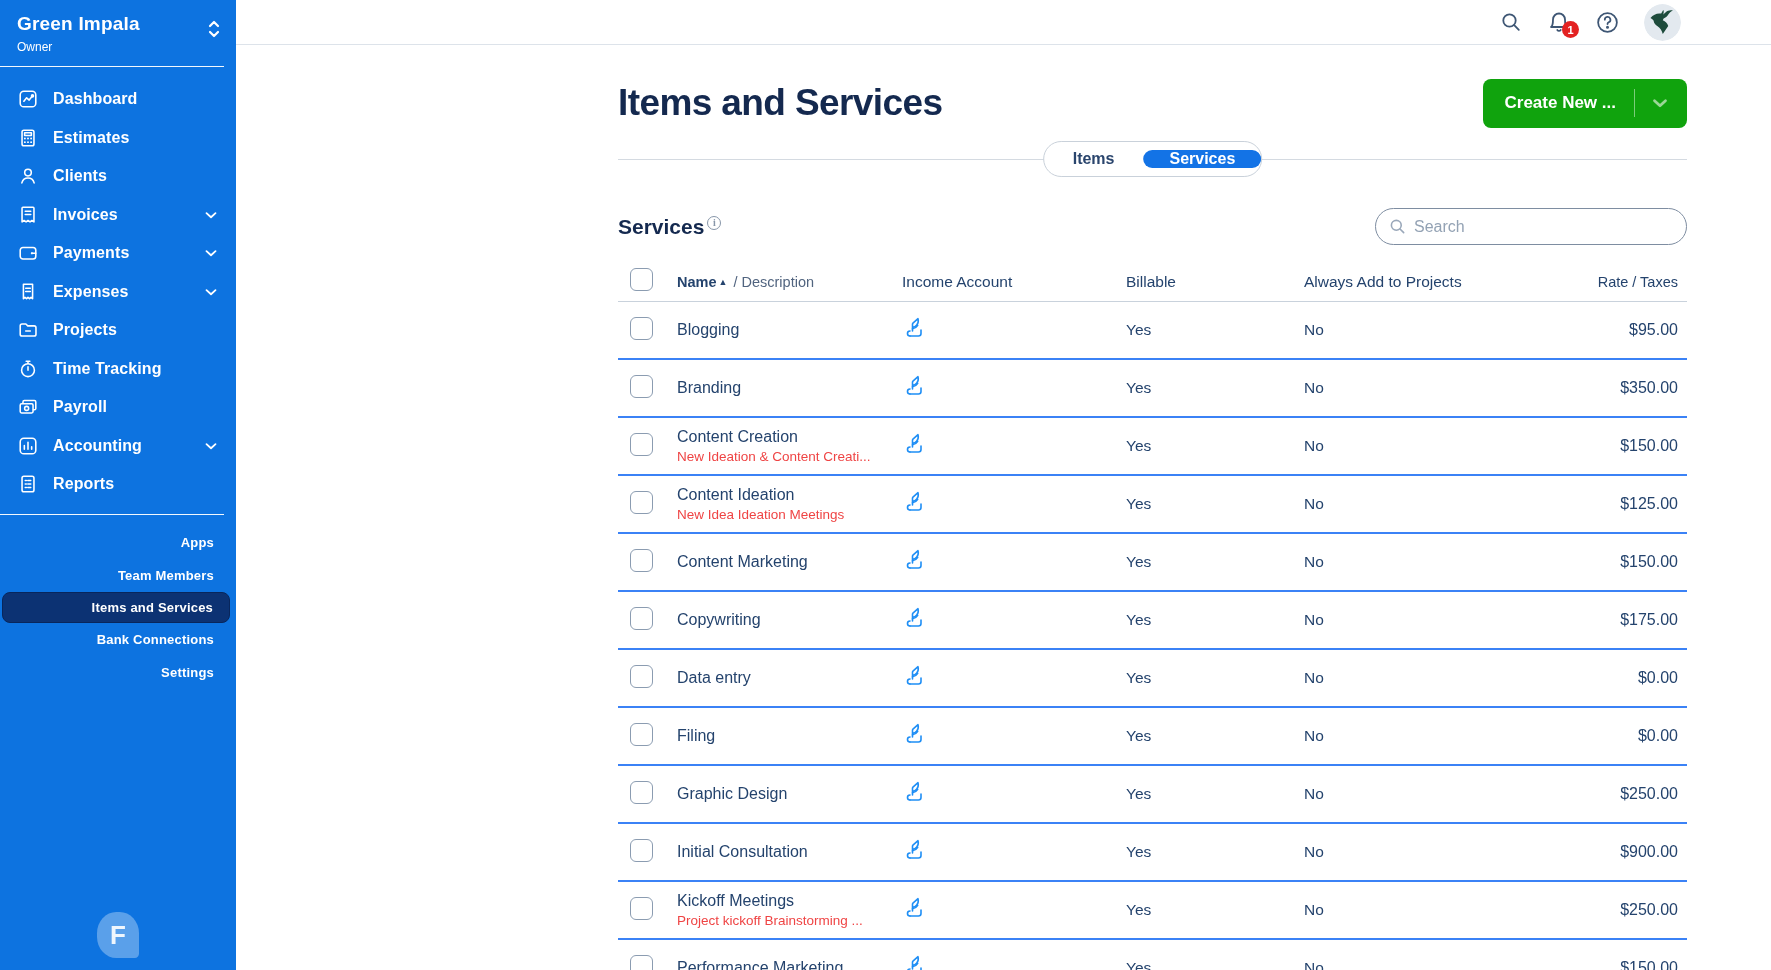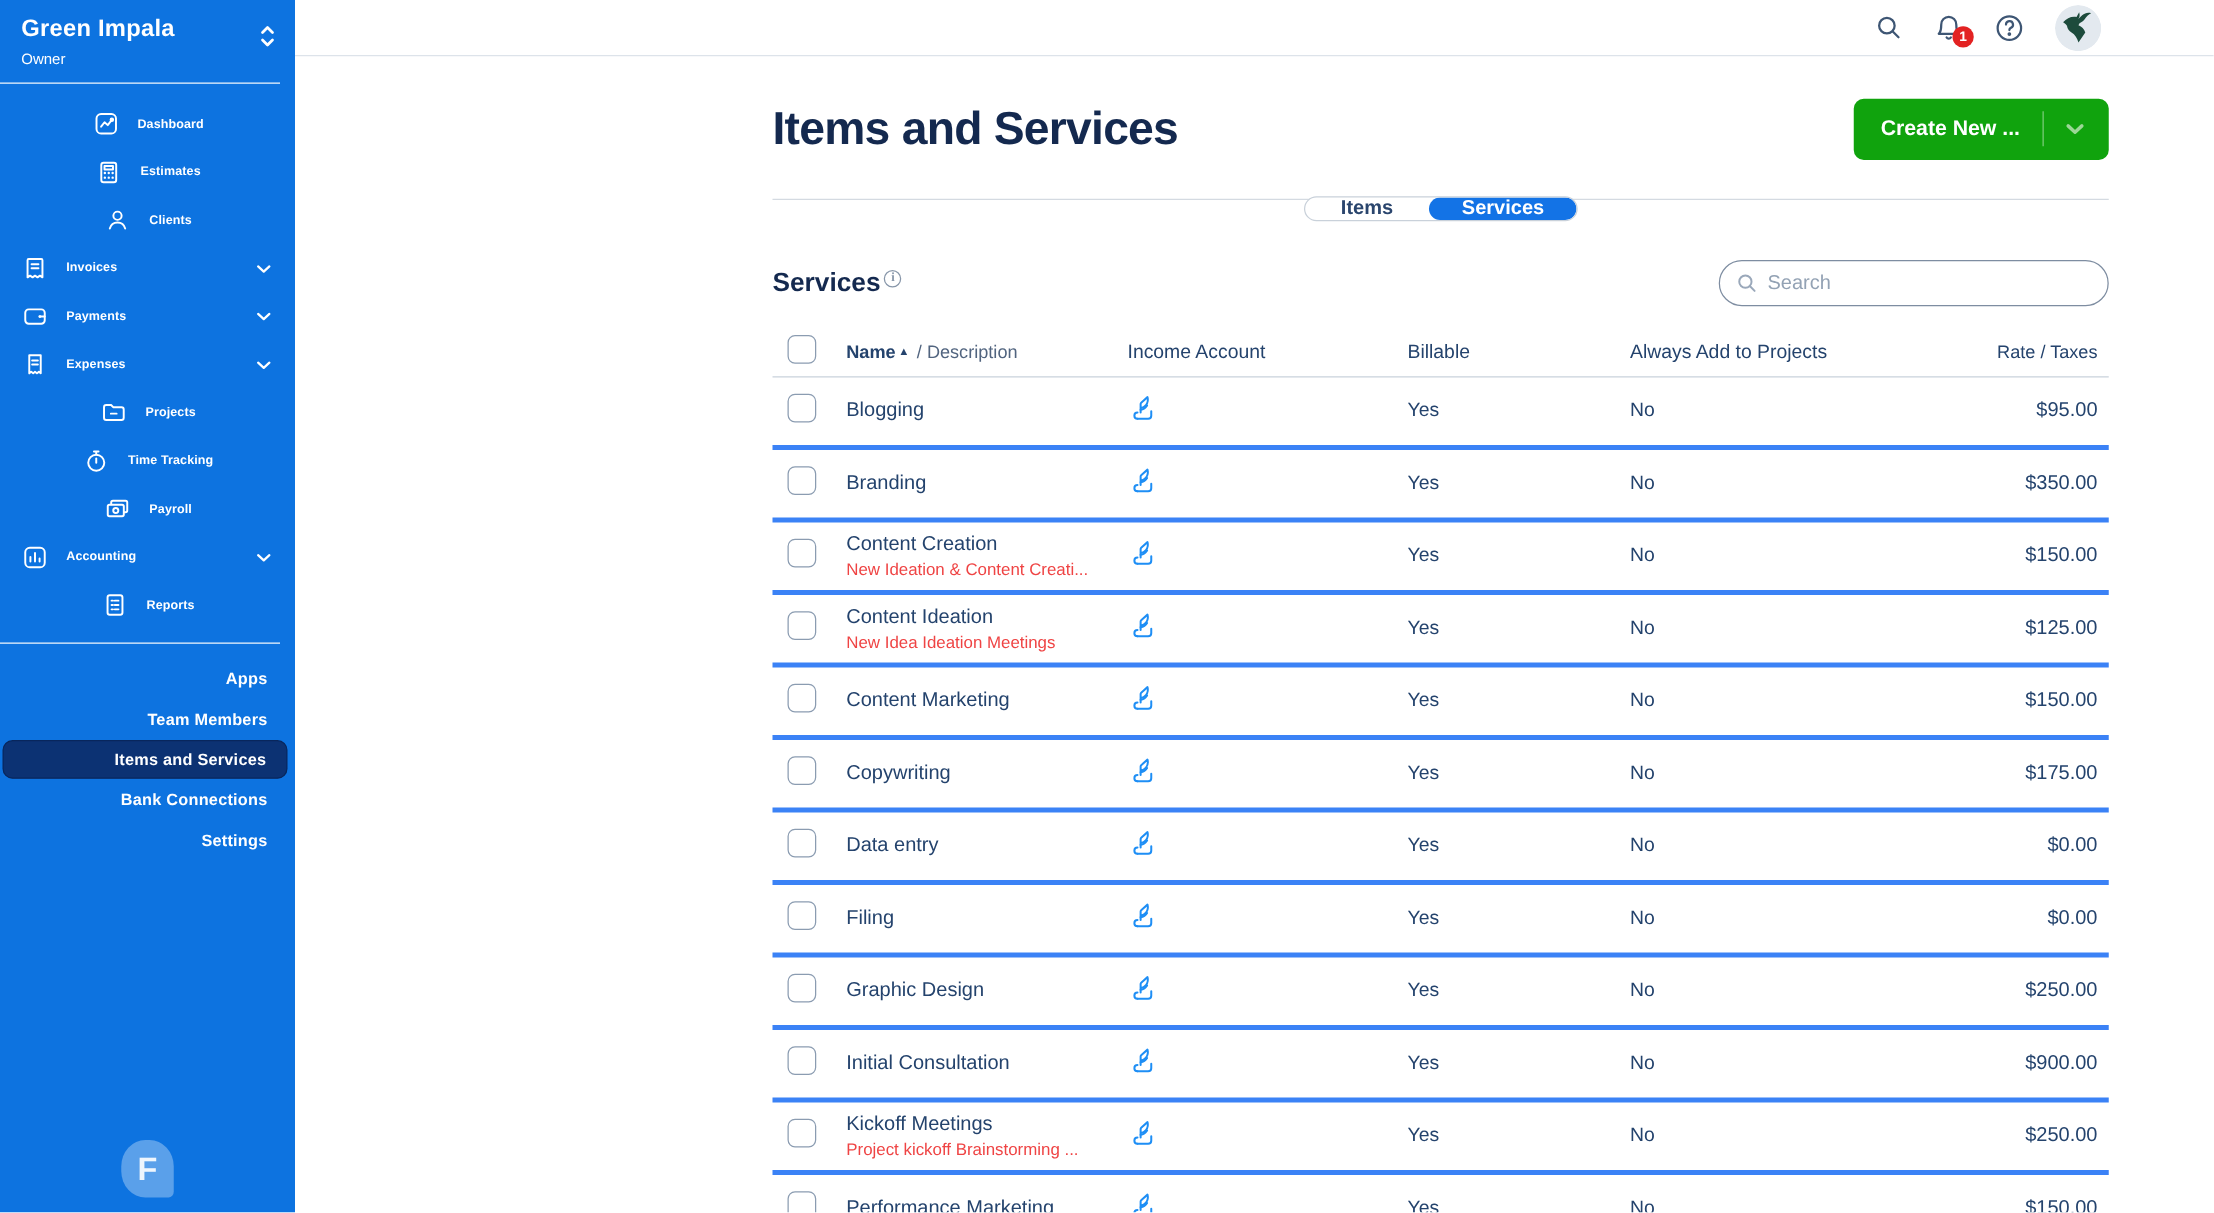--- a/index.html
+++ b/index.html
@@ -24,23 +24,22 @@
     padding: 13px 14px 12px 17px;
   }
   .biz-name { font-size: 19px; font-weight: 700; letter-spacing: .2px; }
   .biz-role { font-size: 12px; margin-top: 5px; font-weight: 400; }
   .biz-switch { margin-top: 6px; cursor: pointer; }
   .side-divider { border: none; border-top: 1px solid #ffffff; margin: 0 12px 0 0; opacity: .95; }
   .nav { padding: 13px 0 10px 0; }
   .nav-item {
     display: flex; align-items: center; gap: 14px;
     height: 38.5px; padding: 0 16px 0 17px;
-    font-size: 10px; font-weight: 700; letter-spacing: .1px;
+    font-size: 16px; font-weight: 700; letter-spacing: .1px;
     cursor: pointer;
-    justify-content: center;
   }
   .nav-icon { width: 22px; height: 22px; display: inline-flex; }
   .nav-icon svg { width: 22px; height: 22px; }
   .nav-chevron { margin-left: auto; display: inline-flex; }
   .secondary { padding: 11px 0 0 0; }
   .sec-item {
     display: flex; align-items: center;
     height: 33px; padding: 0 16px 0 17px; margin: 0 6px 0 2px;
     font-size: 13px; font-weight: 700; letter-spacing: .2px;
     border-radius: 8px; cursor: pointer; justify-content: flex-end;
@@ -84,22 +83,22 @@
     height: 49px; padding: 0 0 0 22px;
     font-family: inherit; font-size: 17px; font-weight: 700;
     display: flex; align-items: center; cursor: pointer;
   }
   .create-btn .btn-sep { width: 1px; height: 28px; background: rgba(255,255,255,.45); margin: 0 14px 0 18px; }
   .create-btn .btn-chevron { display: inline-flex; padding-right: 16px; }
   
   .tabs-row { position: relative; height: 36px; margin-top: 13px; }
   .tabs-line { position: absolute; left: 0; right: 0; top: 50%; border-top: 1px solid #d4dae1; }
   .tab-group {
-    position: absolute; left: 50%; transform: translateX(-50%); top: 16px;
-    height: 20px; background: #fff;
+    position: absolute; left: 50%; transform: translateX(-50%); top: 0;
+    height: 36px; background: #fff;
     border: 1px solid #c9d1da; border-radius: 19px;
     display: flex; align-items: center; overflow: hidden;
   }
   .tab {
     display: flex; align-items: center; padding: 0 29px;
     font-size: 16px; font-weight: 700; color: #2a456d; cursor: pointer;
   }
   .tab.active {
     background: var(--tab-active-blue, #1373e6);
     color: #fff; border-radius: 19px; padding: 0 26px;
@@ -126,21 +125,21 @@
   .table { margin-top: 17px; }
   .thead, .trow { display: grid; grid-template-columns: 46px 223px 226px 178px 240px 1fr; align-items: center; }
   .thead { height: 40px; border-bottom: 1px solid #c9d2dc; color: #51647f; font-size: 14.5px; }
   .th-name { color: #51647f; padding-left: 13px; }
   .th-name b { color: #24436d; font-weight: 700; }
   .sort-arrow { font-size: 9px; color: #24436d; vertical-align: 2px; margin: 0 2px; }
   .checkbox {
     width: 23px; height: 23px; border: 1.6px solid #8b9cb1; border-radius: 6px;
     background: #fff; display: inline-block; cursor: pointer; margin-left: 12px;
   }
-  .trow { min-height: 58px; border-bottom: 4px solid #3b82f6; }
+  .trow { min-height: 58px; border-bottom: 2px solid #3b82f6; }
   .cell { font-size: 15.5px; color: #24436d; padding-left: 13px; }
   .cb-cell { padding-left: 0; }
   .name-cell { cursor: pointer; }
   .svc-name { font-size: 16px; color: #24436d; }
   .svc-desc { font-size: 13.5px; color: #ef4444; margin-top: 3px; }
   .income-cell { padding-left: 17px; }
   .income-cell svg { width: 24px; height: 24px; cursor: pointer; }
   .rate-cell { text-align: right; padding-right: 9px; font-size: 16px; }
 </style>
 </head>

